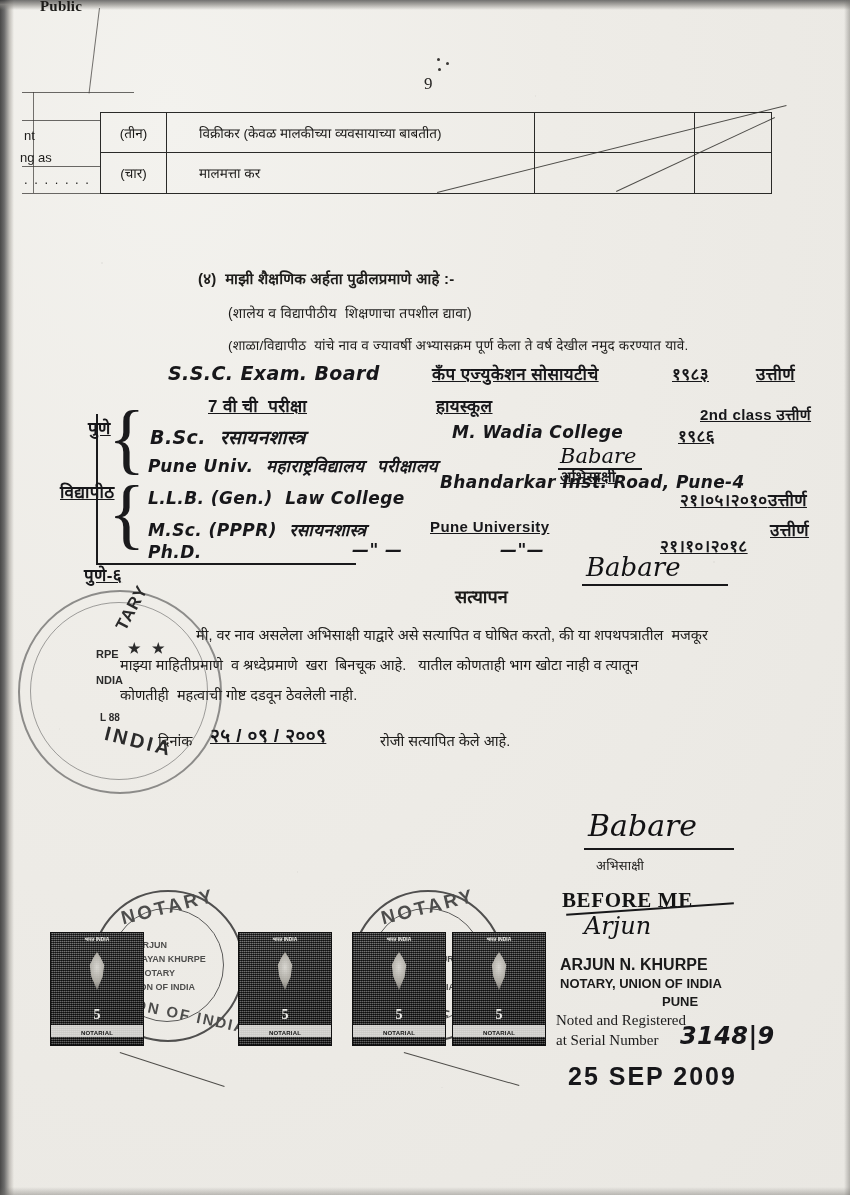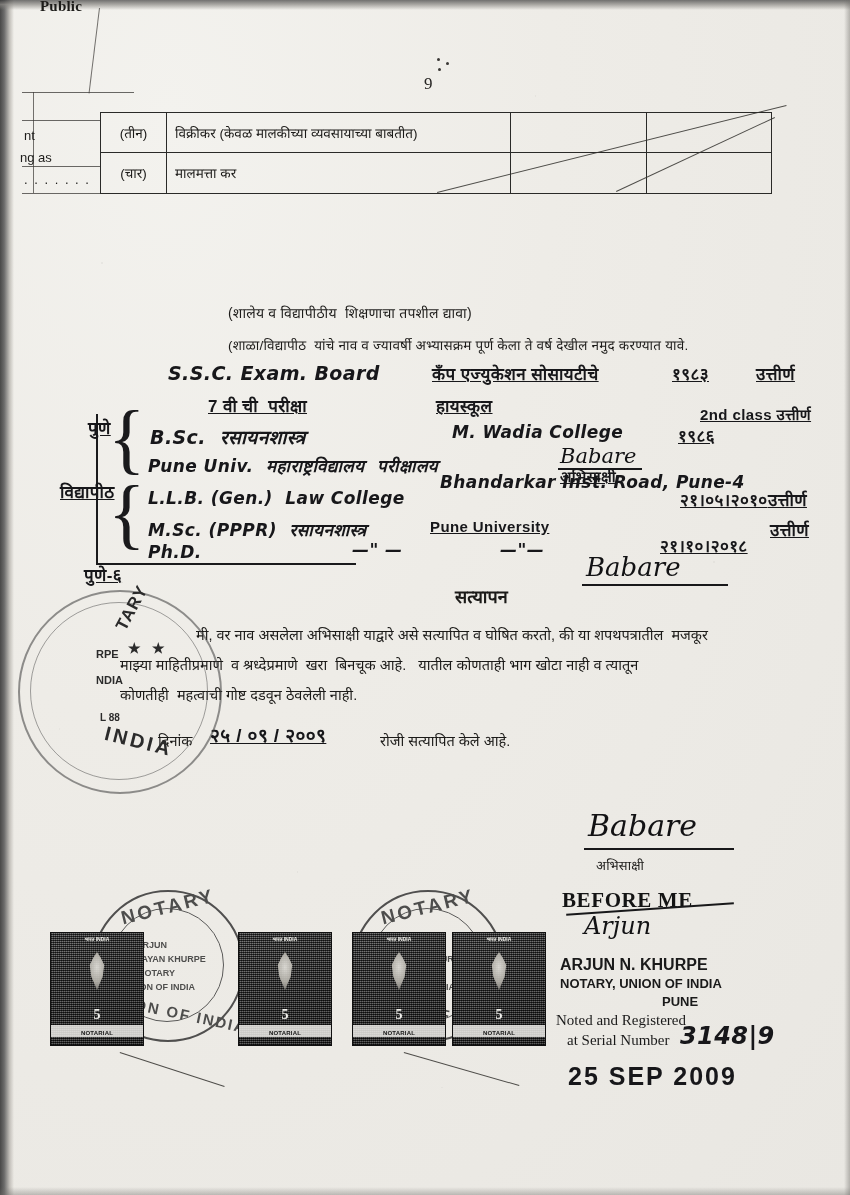--- a/index.html
+++ b/index.html
@@ -60,21 +60,21 @@
     letter-spacing:.2px;
   }
   .dev{font-family:"Liberation Sans", sans-serif;}
   .bold{font-weight:bold;}
 
   
   #tbl{
     position:absolute;left:100px;top:112px;width:670px;height:80px;
     border:1.6px solid #2a2a28;
   }
-  #tbl .row{display:flex;height:40px;box-sizing:border-box;border-bottom:1.5px solid #2a2a28;}
+  #tbl .row{display:flex;height:40px;box-sizing:border-box;border-bottom:1.5px solid #2a2a28;gap:24px;}
   #tbl .row:last-child{border-bottom:none;}
   #tbl .c1{width:65px;border-right:1.5px solid #2a2a28;display:flex;align-items:center;justify-content:center;}
   #tbl .c2{width:335px;border-right:1.5px solid #2a2a28;display:flex;align-items:center;padding-left:8px;}
   #tbl .c3{width:135px;border-right:1.5px solid #2a2a28;}
   #tbl .c4{flex:1;}
   #tbl .cellTxt{font-size:13.5px;color:#1b1a18;font-family:"Liberation Sans",sans-serif;}
   
   .strike{
     position:absolute;background:#33312e;height:1.4px;transform-origin:0 0;opacity:.85;
   }
@@ -240,20 +240,21 @@
         <span class="cellTxt">मालमत्ता  कर</span>
       </div>
       <div class="c3"></div>
       <div class="c4"></div>
     </div>
   </div>
 
   <div class="strike" style="left:437px;top:192px;width:360px;transform:rotate(-14deg);"></div>
   <div class="strike" style="left:616px;top:191px;width:175px;transform:rotate(-25deg);"></div>
 
+  <div class="print dev" style="left:198px;top:268px;font-size:15px;font-weight:600;">(४)  माझी शैक्षणिक अर्हता पुढीलप्रमाणे आहे :-</div>
   <div class="print dev" style="left:228px;top:303px;font-size:14px;">(शालेय व विद्यापीठीय  शिक्षणाचा तपशील द्यावा)</div>
   <div class="print dev" style="left:228px;top:336px;font-size:13.5px;">(शाळा/विद्यापीठ  यांचे नाव व ज्यावर्षी अभ्यासक्रम पूर्ण केला ते वर्ष देखील नमुद करण्यात यावे.</div>
 
   <div class="brace" style="left:108px;top:400px;">{</div>
   <div class="brace" style="left:108px;top:475px;">{</div>
   <div class="hrule" style="left:96px;top:563px;width:260px;"></div>
   <div class="vrule" style="left:96px;top:414px;height:150px;"></div>
 
   <div class="hand dev md" style="left:88px;top:416px;">पुणे</div>
   <div class="hand dev md" style="left:60px;top:480px;">विद्यापीठ</div>
@@ -374,17 +375,17 @@
 
   <div id="beforeme">BEFORE ME</div>
   <div class="sig" style="left:584px;top:912px;font-size:24px;">Arjun</div>
   <div class="sig-underline" style="left:566px;top:908px;width:168px;transform:rotate(-4deg);"></div>
 
   <div class="nm" style="left:560px;top:956px;font-size:16px;">ARJUN N. KHURPE</div>
   <div class="nm" style="left:560px;top:976px;font-size:13px;">NOTARY, UNION OF INDIA</div>
   <div class="nm" style="left:662px;top:994px;font-size:13px;">PUNE</div>
 
   <div class="nm" style="left:556px;top:1012px;font-size:15px;font-weight:normal;font-family:'Liberation Serif',serif;">Noted and Registered</div>
-  <div class="nm" style="left:556px;top:1032px;font-size:15px;font-weight:normal;font-family:'Liberation Serif',serif;margin-left:11px;">at Serial Number</div>
+  <div class="nm" style="left:556px;top:1032px;font-size:15px;font-weight:normal;font-family:'Liberation Serif',serif;">at Serial Number</div>
   <div class="hand lg" style="left:680px;top:1022px;font-size:24px;">3148|9</div>
 
   <div id="datestamp">25 SEP 2009</div>
 </div>
 
 </body></html>

